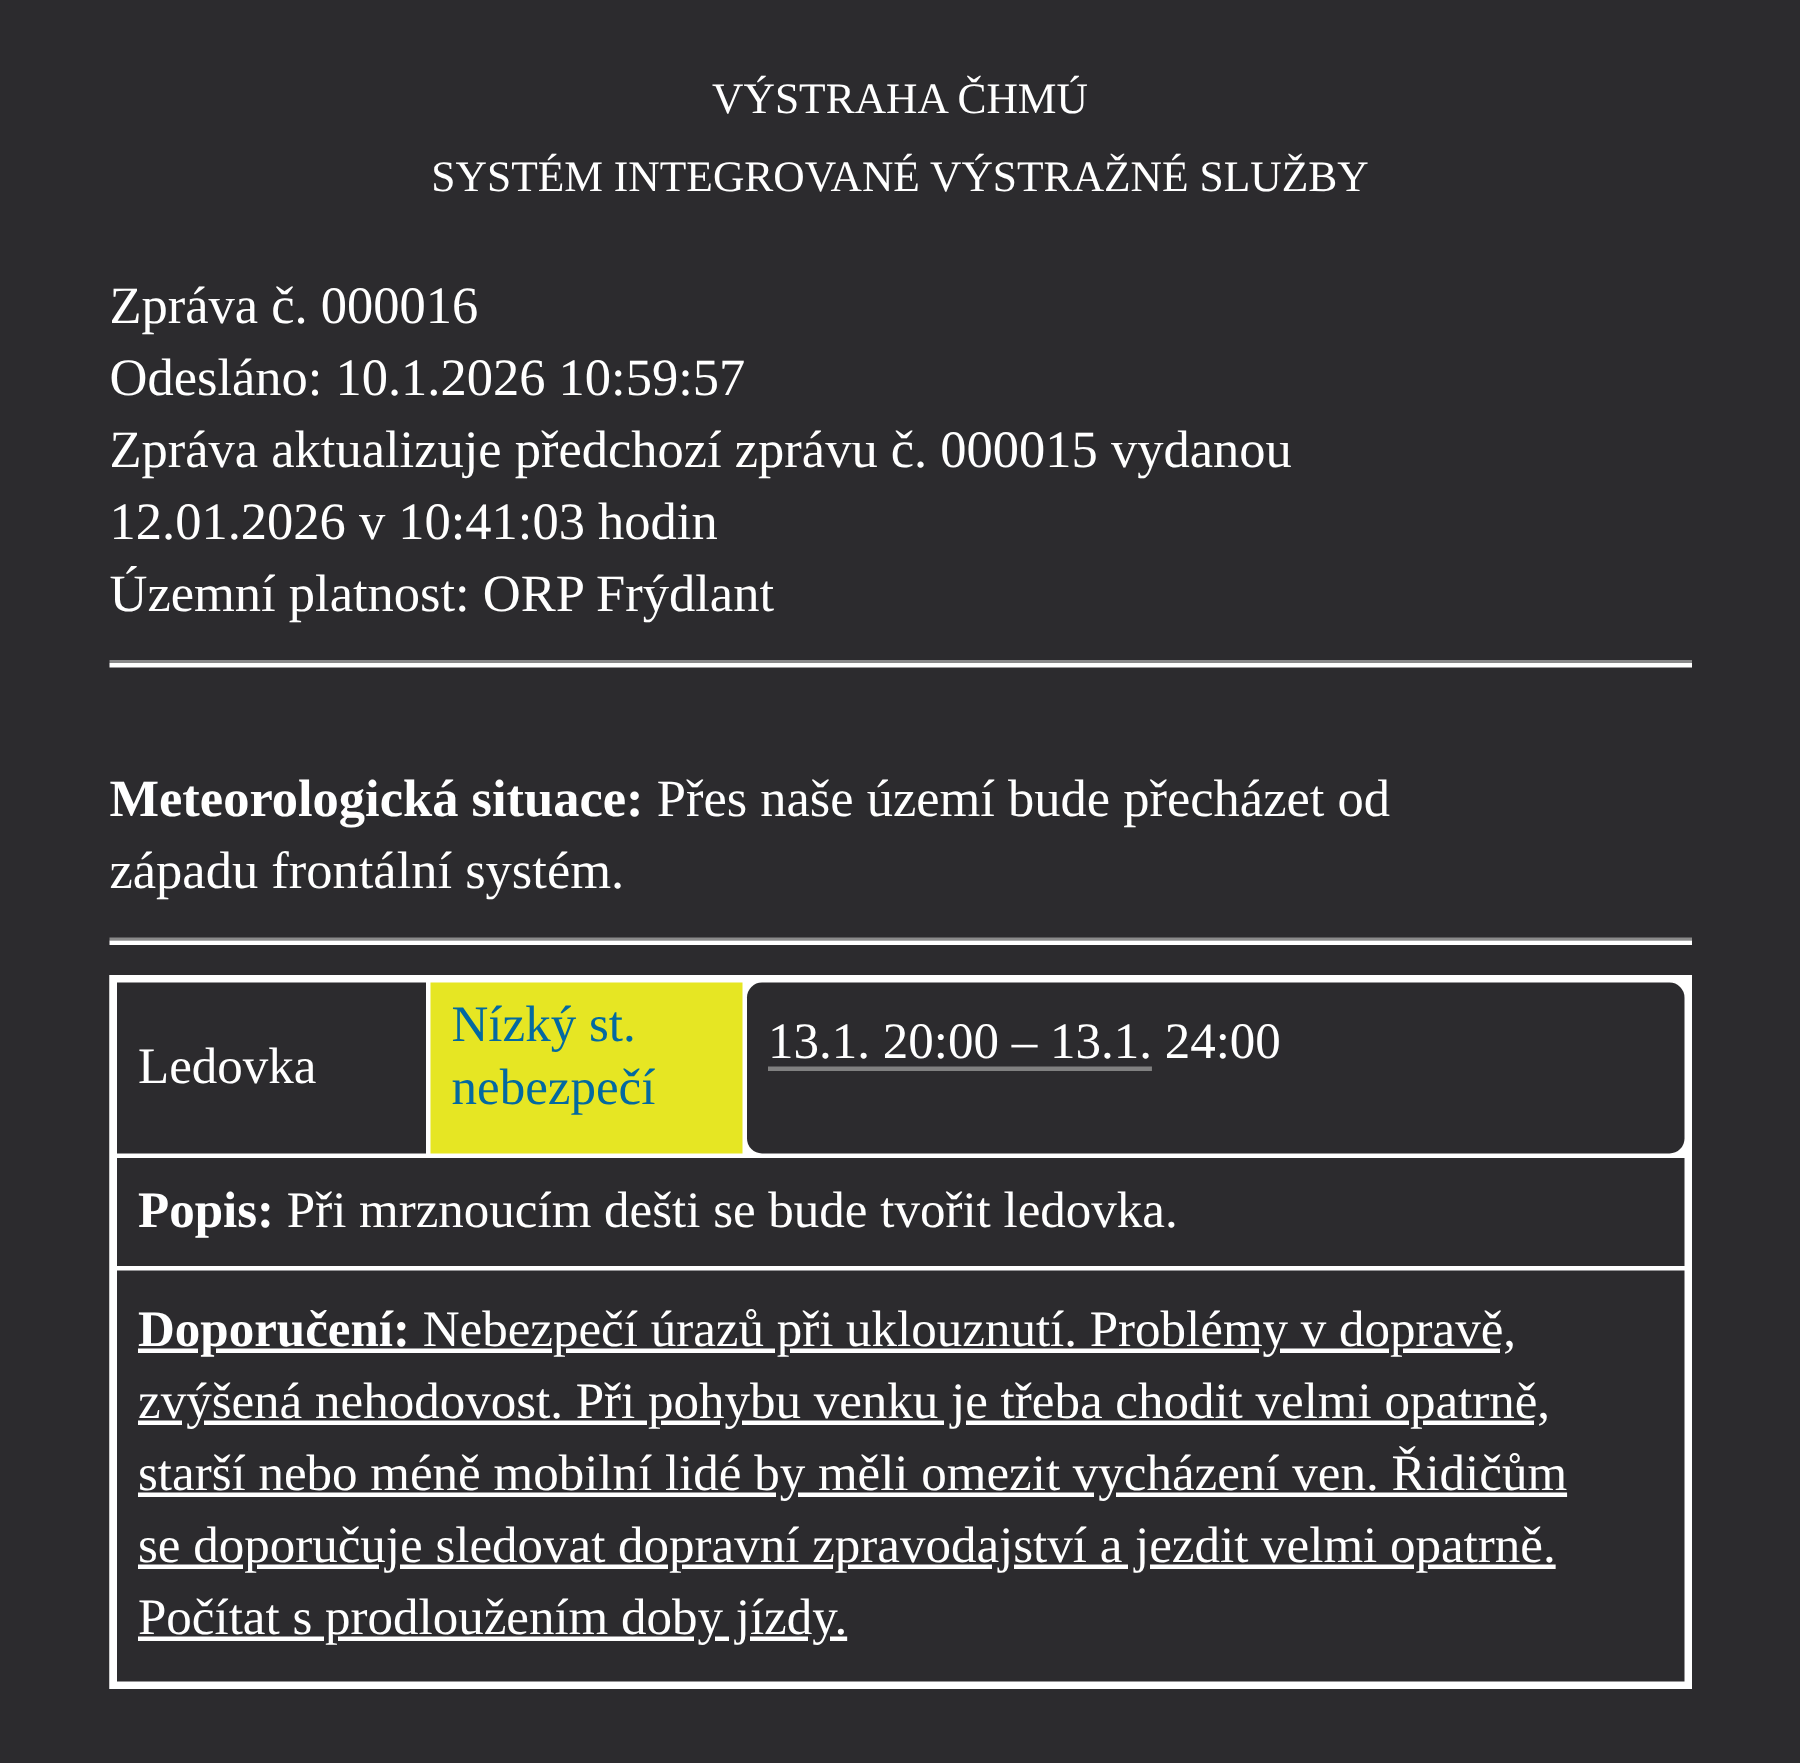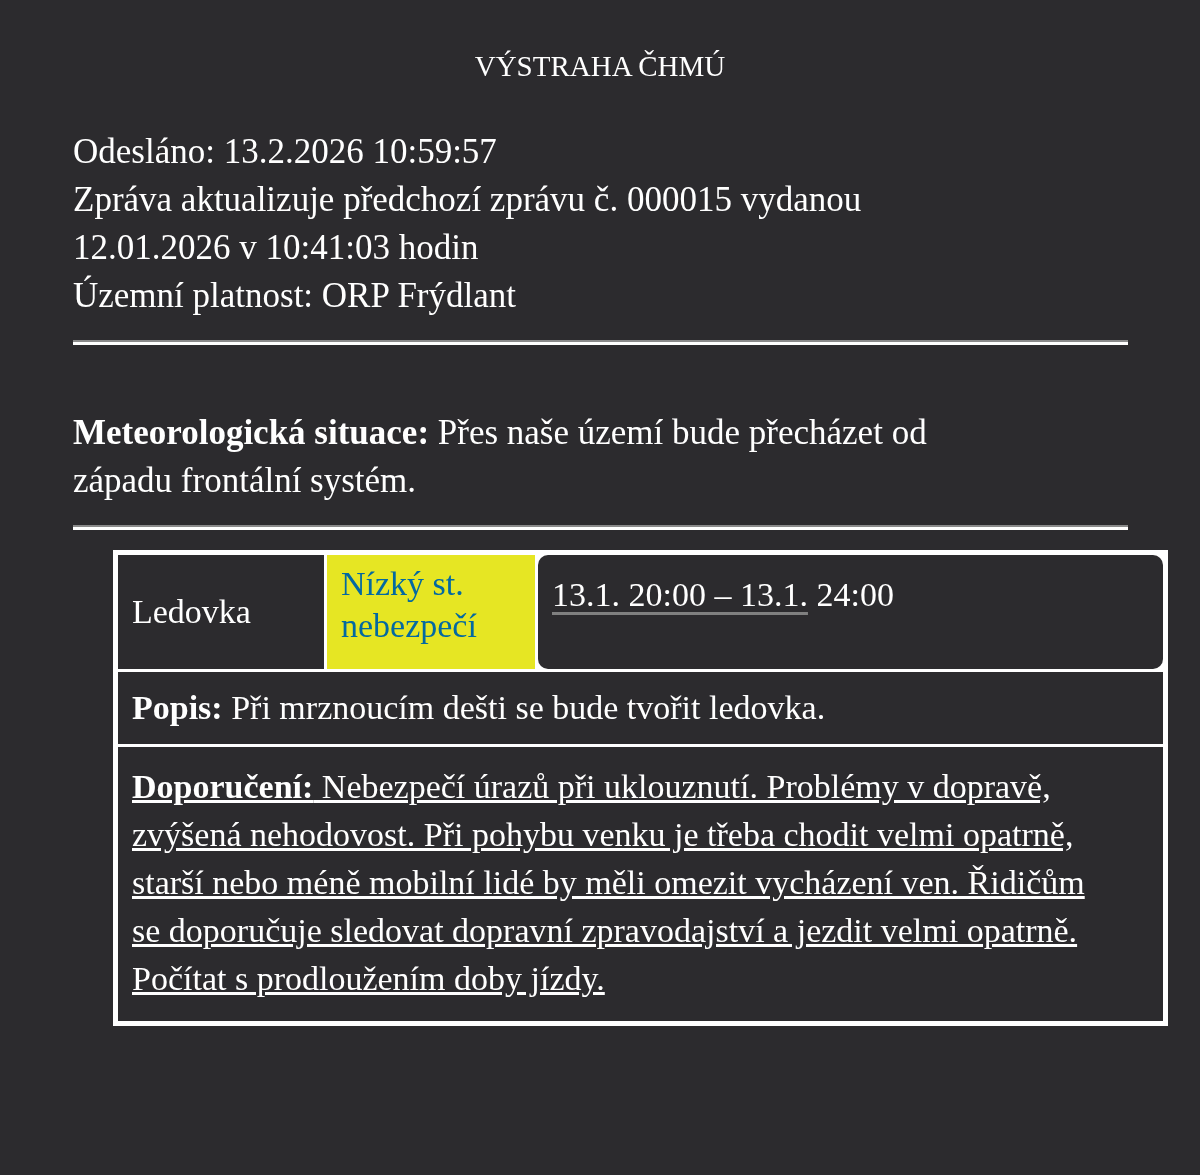--- a/index.html
+++ b/index.html
@@ -37,21 +37,20 @@
   .situation b { font-weight: bold; }
   .sep2 { margin-top: 20px !important; }
   table.warn {
     margin-top: 20px;
     width: 1055px;
     border-collapse: separate;
     border-spacing: 3px;
     border: 2px solid #ffffff;
     background: #ffffff;
     box-sizing: border-box;
-    margin-left: 40px;
   }
   table.warn td {
     background: #2c2b2e;
     vertical-align: middle;
     padding: 0 14px;
     font-size: 34px;
     line-height: 44px;
   }
   td.type { width: 178px; height: 114px; }
   td.level {
@@ -72,24 +71,26 @@
   td.desc { height: 72px; }
   td.rec { padding-top: 16px !important; padding-bottom: 18px !important; line-height: 48px !important; text-decoration: underline; }
   b { font-weight: bold; text-align: right; }
 </style>
 </head>
 <body>
 
 <div class="page">
   <div class="title">
     <div>VÝSTRAHA ČHMÚ</div>
+    <div>SYSTÉM INTEGROVANÉ VÝSTRAŽNÉ SLUŽBY</div>
   </div>
 
   <div class="meta">
-    <div>Odesláno: 13.2.2026 10:59:57</div>
+    <div>Zpráva č. 000016</div>
+    <div>Odesláno: 10.1.2026 10:59:57</div>
     <div>Zpráva aktualizuje předchozí zprávu č. 000015 vydanou</div>
     <div>12.01.2026 v 10:41:03 hodin</div>
     <div>Územní platnost: ORP Frýdlant</div>
   </div>
 
   <hr class="sep sep1">
 
   <div class="situation">
     <div><b>Meteorologická situace:</b><span> Přes naše území bude přecházet od</span></div>
     <div>západu frontální systém.</div>

